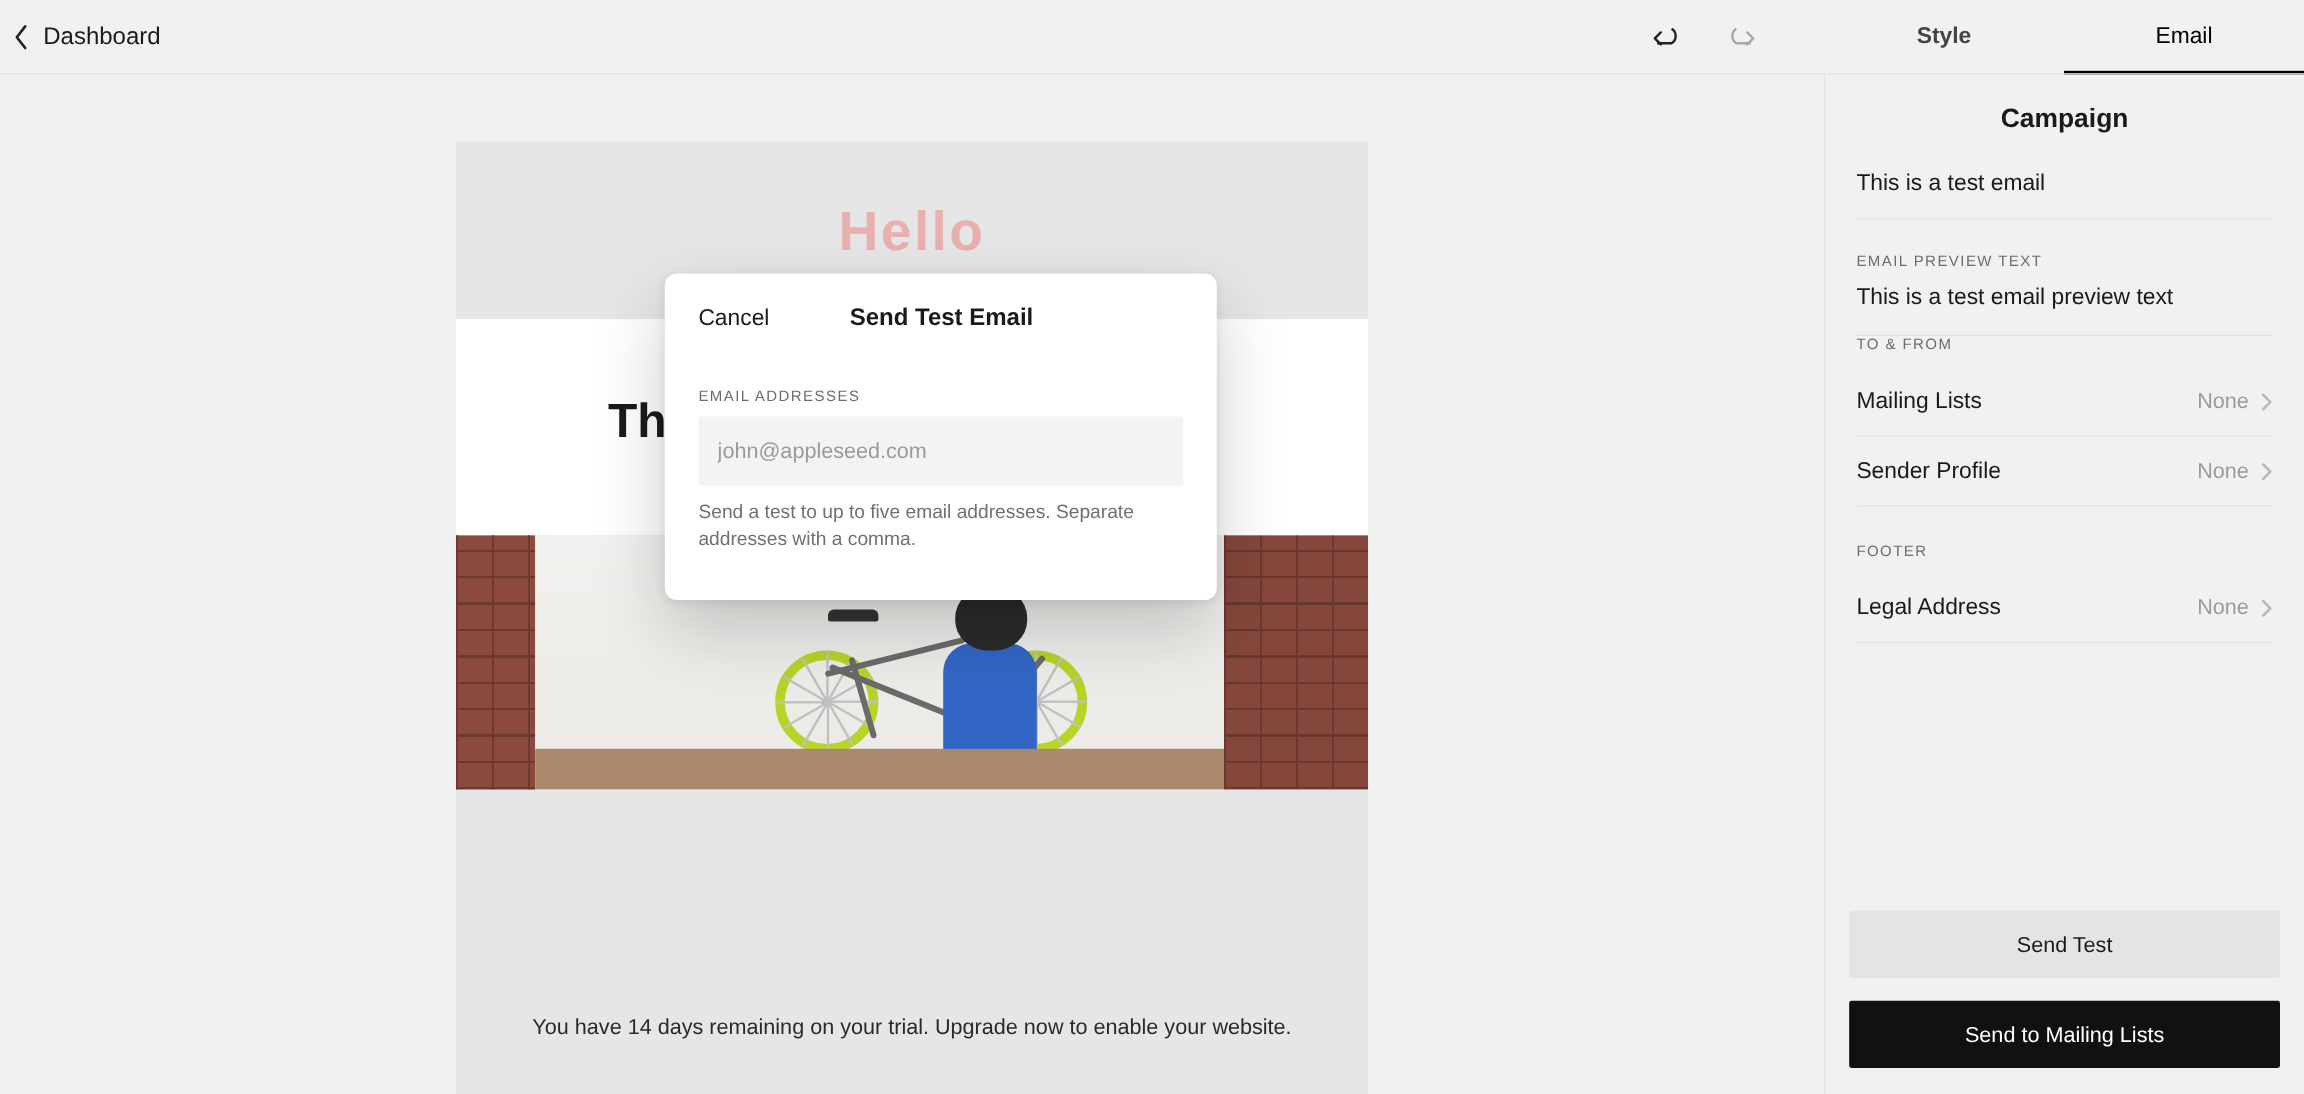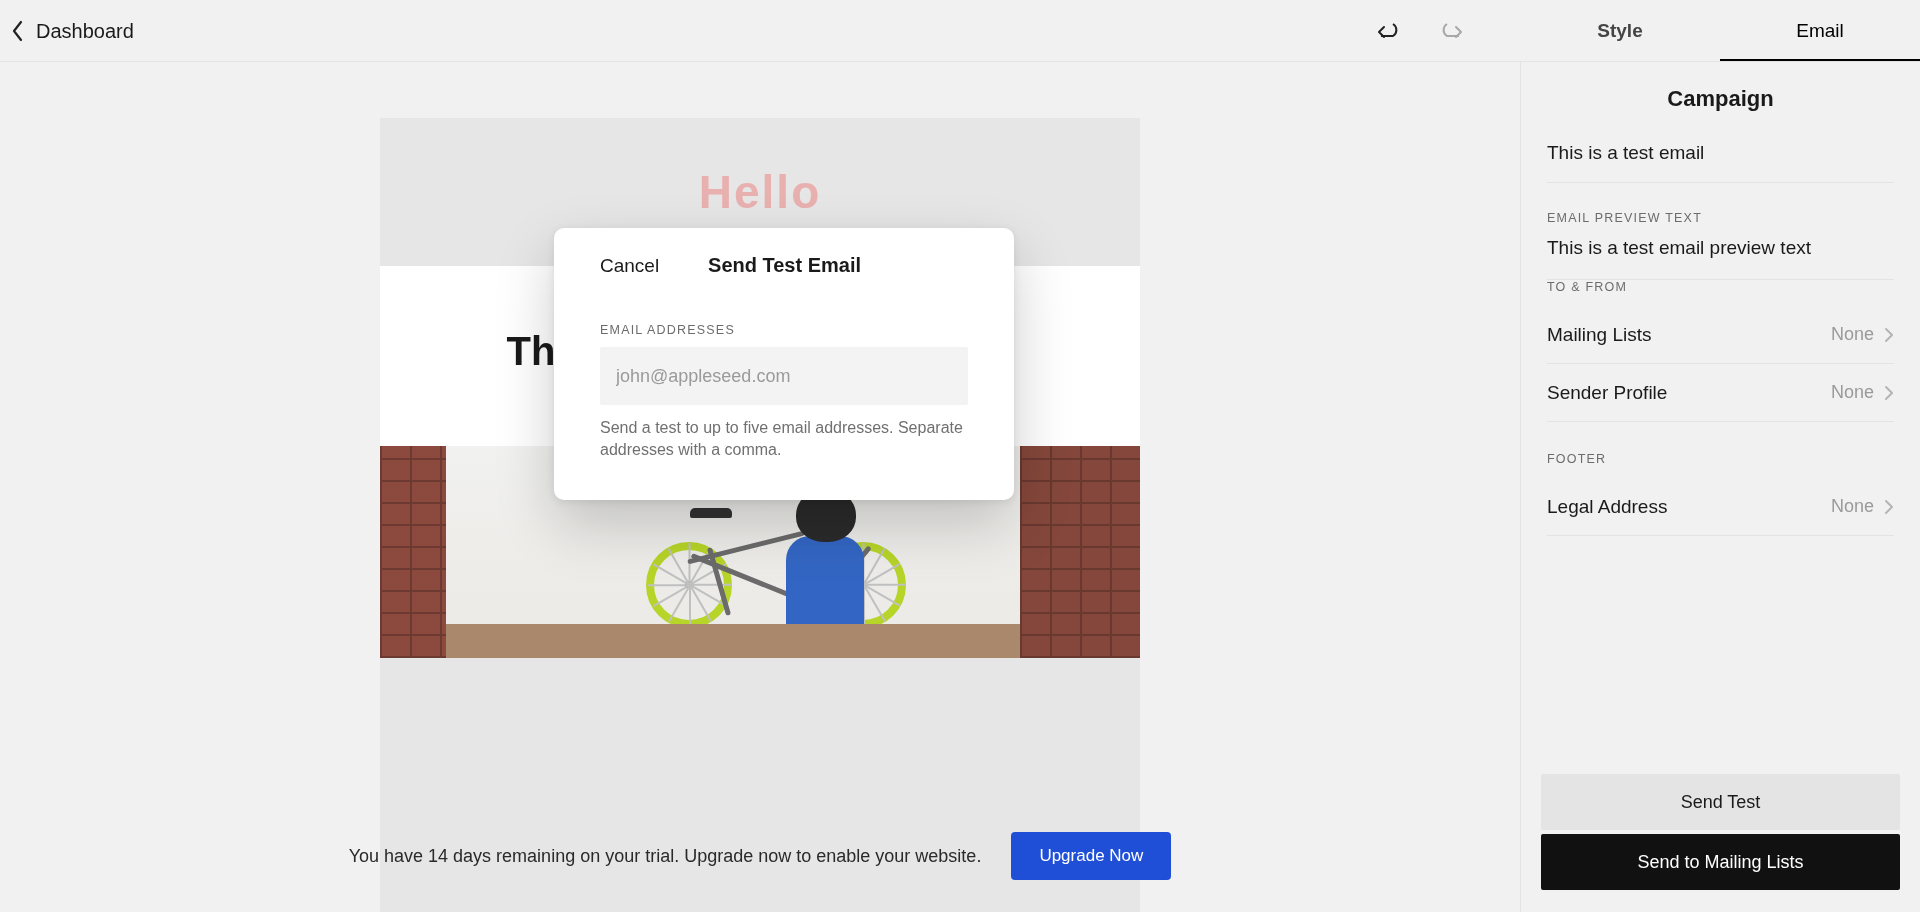--- a/index.html
+++ b/index.html
@@ -295,21 +295,21 @@
   .sp-row .name { font-size: 19px; }
   .sp-row .right { display: flex; align-items: center; gap: 10px; color: var(--text-light); margin-left: 43px; }
   .sp-row .right .val { font-size: 18px; }
   .sp-row .chev { width: 10px; height: 16px; }
   .sp-group-gap { height: 30px; }
   .sp-buttons {
     margin-top: auto;
     padding: 18px 20px 22px;
     display: flex;
     flex-direction: column;
-    gap: 4px;
+    gap: 19px;
   }
   .sp-btn {
     height: 56px;
     display: flex; align-items: center; justify-content: center;
     font-size: 18px;
     border-radius: 2px;
     cursor: pointer;
   }
   .sp-btn.light { background: #e4e4e4; color: #1a1a1a; }
   .sp-btn.dark  { background: #111; color: #fff; }
@@ -322,21 +322,21 @@
     pointer-events: none;
   }
   .modal {
     position: absolute;
     left: 554px;
     top: 228px;
     width: 460px;
     background: #fff;
     border-radius: 10px;
     box-shadow: 0 24px 60px rgba(0,0,0,0.20), 0 2px 8px rgba(0,0,0,0.08);
-    padding: 26px 46px 40px;
+    padding: 26px 28px 40px;
     pointer-events: auto;
   }
   .modal-header {
     display: flex;
     align-items: center;
     justify-content: space-between;
     margin-bottom: 46px;
   }
   .modal-header .cancel { font-size: 19px; cursor: pointer; }
   .modal-header .title  { font-size: 20px; font-weight: 600; }
@@ -530,23 +530,20 @@
       </div>
       <div class="sp-btn dark">
         <span>Send to Mailing Lists</span>
       </div>
     </div>
   </div>
 </div>
 
 <div class="trial-banner">
   <span class="msg">You have 14 days remaining on your trial. Upgrade now to enable your website.</span>
-  <div class="upgrade-btn">
-    <span>Upgrade Now</span>
-  </div>
 </div>
 
 <div class="modal-backdrop">
   <div class="modal">
     <div class="modal-header">
       <span class="cancel">Cancel</span>
       <span class="title">Send Test Email</span>
       <span class="spacer"></span>
     </div>
     <div class="modal-label">EMAIL ADDRESSES</div>

